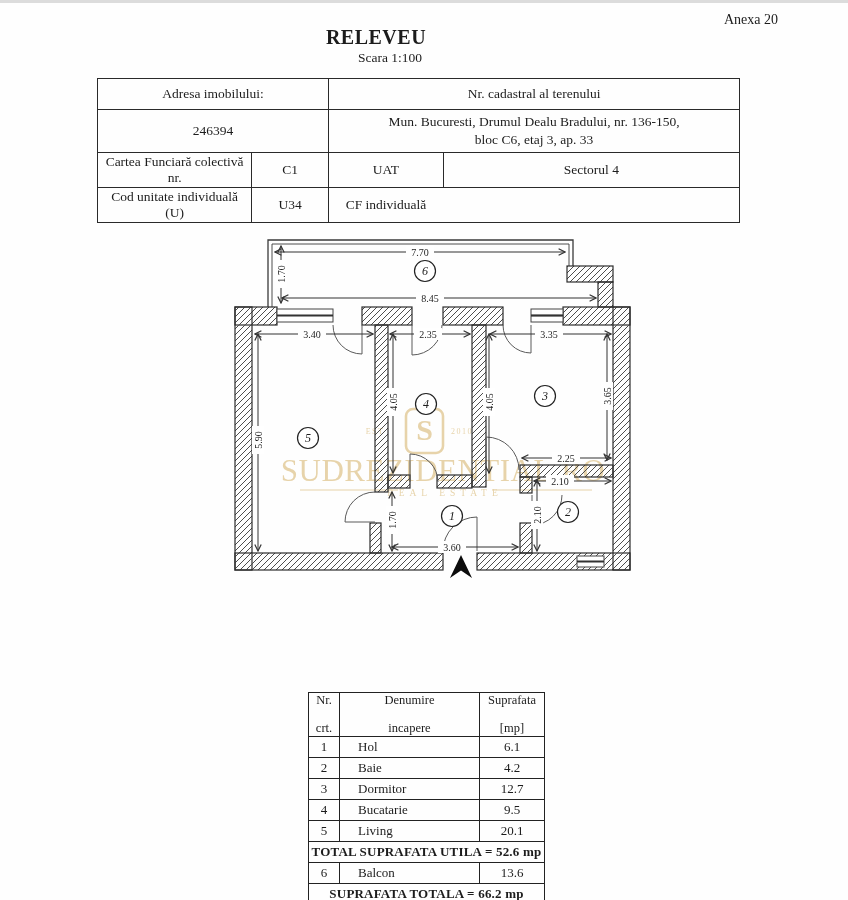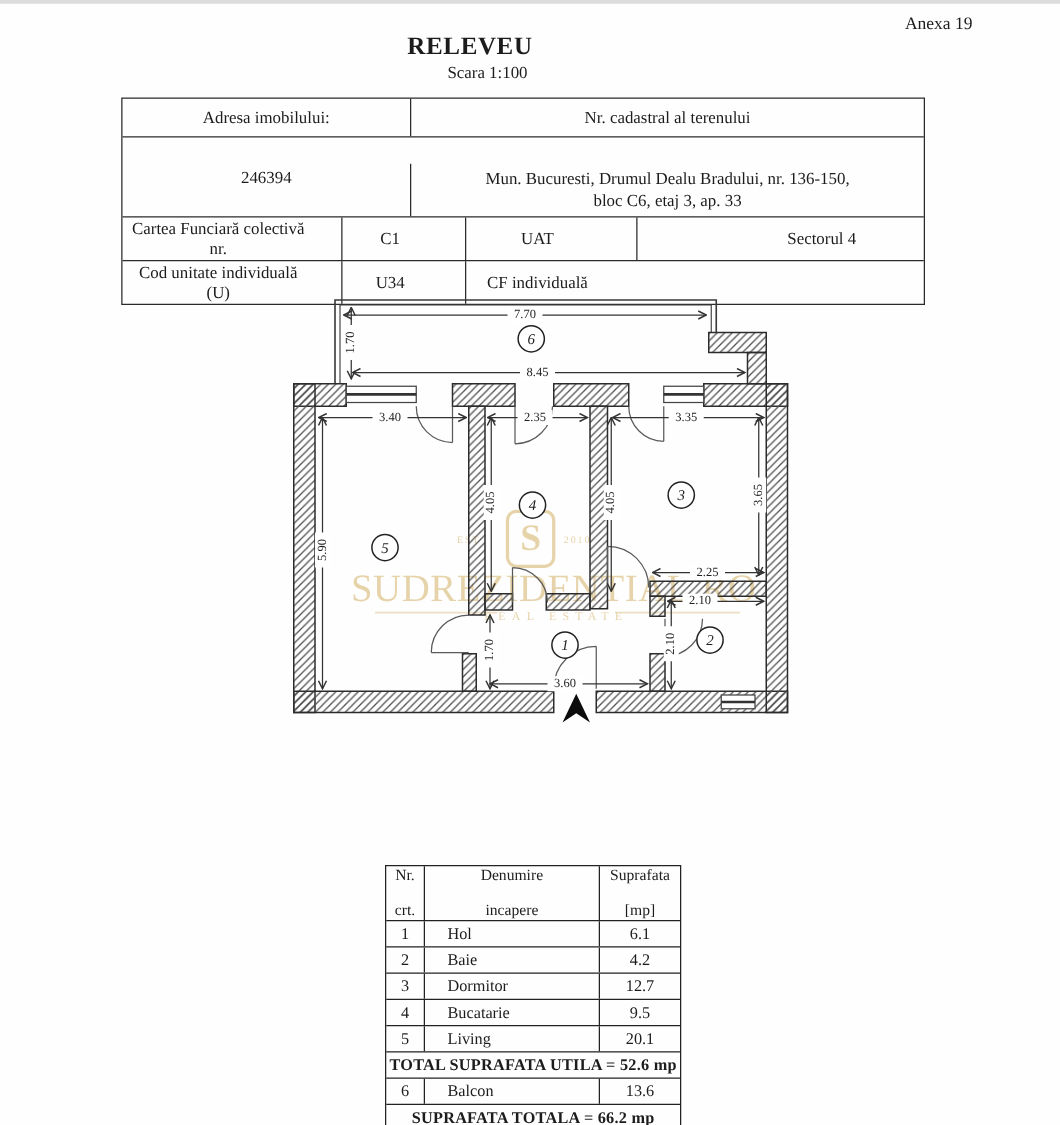--- a/index.html
+++ b/index.html
@@ -12,26 +12,26 @@
   .title{position:absolute;top:26px;left:0;width:752px;text-align:center;
          font-size:20px;font-weight:bold;letter-spacing:.5px;}
   .subtitle{position:absolute;top:50px;left:0;width:780px;text-align:center;font-size:13.5px;}
 
   
   .info-table{position:absolute;left:97px;top:78px;width:641px;
               border:1.4px solid #2a2a2a;font-size:13.5px;}
   .info-row{display:grid;}
   .info-row + .info-row{border-top:1.3px solid #2a2a2a;}
   .ir12{grid-template-columns:35.9% 64.1%;}
-  .ir34{grid-template-columns:23.9% 12% 17.9% 46.2%;gap:22px;}
+  .ir34{grid-template-columns:23.9% 12% 17.9% 46.2%;}
   .cell{display:flex;align-items:center;justify-content:center;text-align:center;
         padding:1px 4px;box-sizing:border-box;}
   .cell + .cell{border-left:1.3px solid #2a2a2a;}
   .h30{min-height:30px;} .h42{min-height:42px;} .h23{min-height:23px;} .h25{min-height:25px;}
-  .addr{flex-direction:column;line-height:1.3;margin-top:21px;}
+  .addr{flex-direction:column;line-height:1.3;}
 
   
   .plan{position:absolute;left:225px;top:228px;}
 
   
   .area-table{position:absolute;left:308px;top:692px;width:235px;
               border:1.4px solid #222;font-size:13px;}
   .a-row{display:grid;grid-template-columns:30px 140px 65px;}
   .a-row + .a-row, .a-merged + .a-row, .a-row + .a-merged, .a-merged + .a-merged{border-top:1.2px solid #222;}
   .a-cell{display:flex;align-items:center;justify-content:center;min-height:20px;
@@ -40,21 +40,21 @@
   .a-head .a-cell{min-height:35px;flex-direction:column;line-height:1.25;text-align:center;font-size:12.5px;gap:12px;}
   .a-name{justify-content:flex-start;padding-left:18px;}
   .a-merged{display:flex;align-items:center;justify-content:center;min-height:20px;
             font-weight:bold;font-size:13px;letter-spacing:.2px;}
 </style>
 </head>
 <body>
 
 <div class="scan-line"></div>
 
-<div class="anexa">Anexa 19</div>
+<div class="anexa">Anexa 20</div>
 <div class="title">RELEVEU</div>
 <div class="subtitle">Scara 1:100</div>
 
 <div class="info-table">
   <div class="info-row ir12">
     <div class="cell h30">Adresa imobilului:</div>
     <div class="cell h30">Nr. cadastral al terenului</div>
   </div>
   <div class="info-row ir12">
     <div class="cell h42">246394</div>

